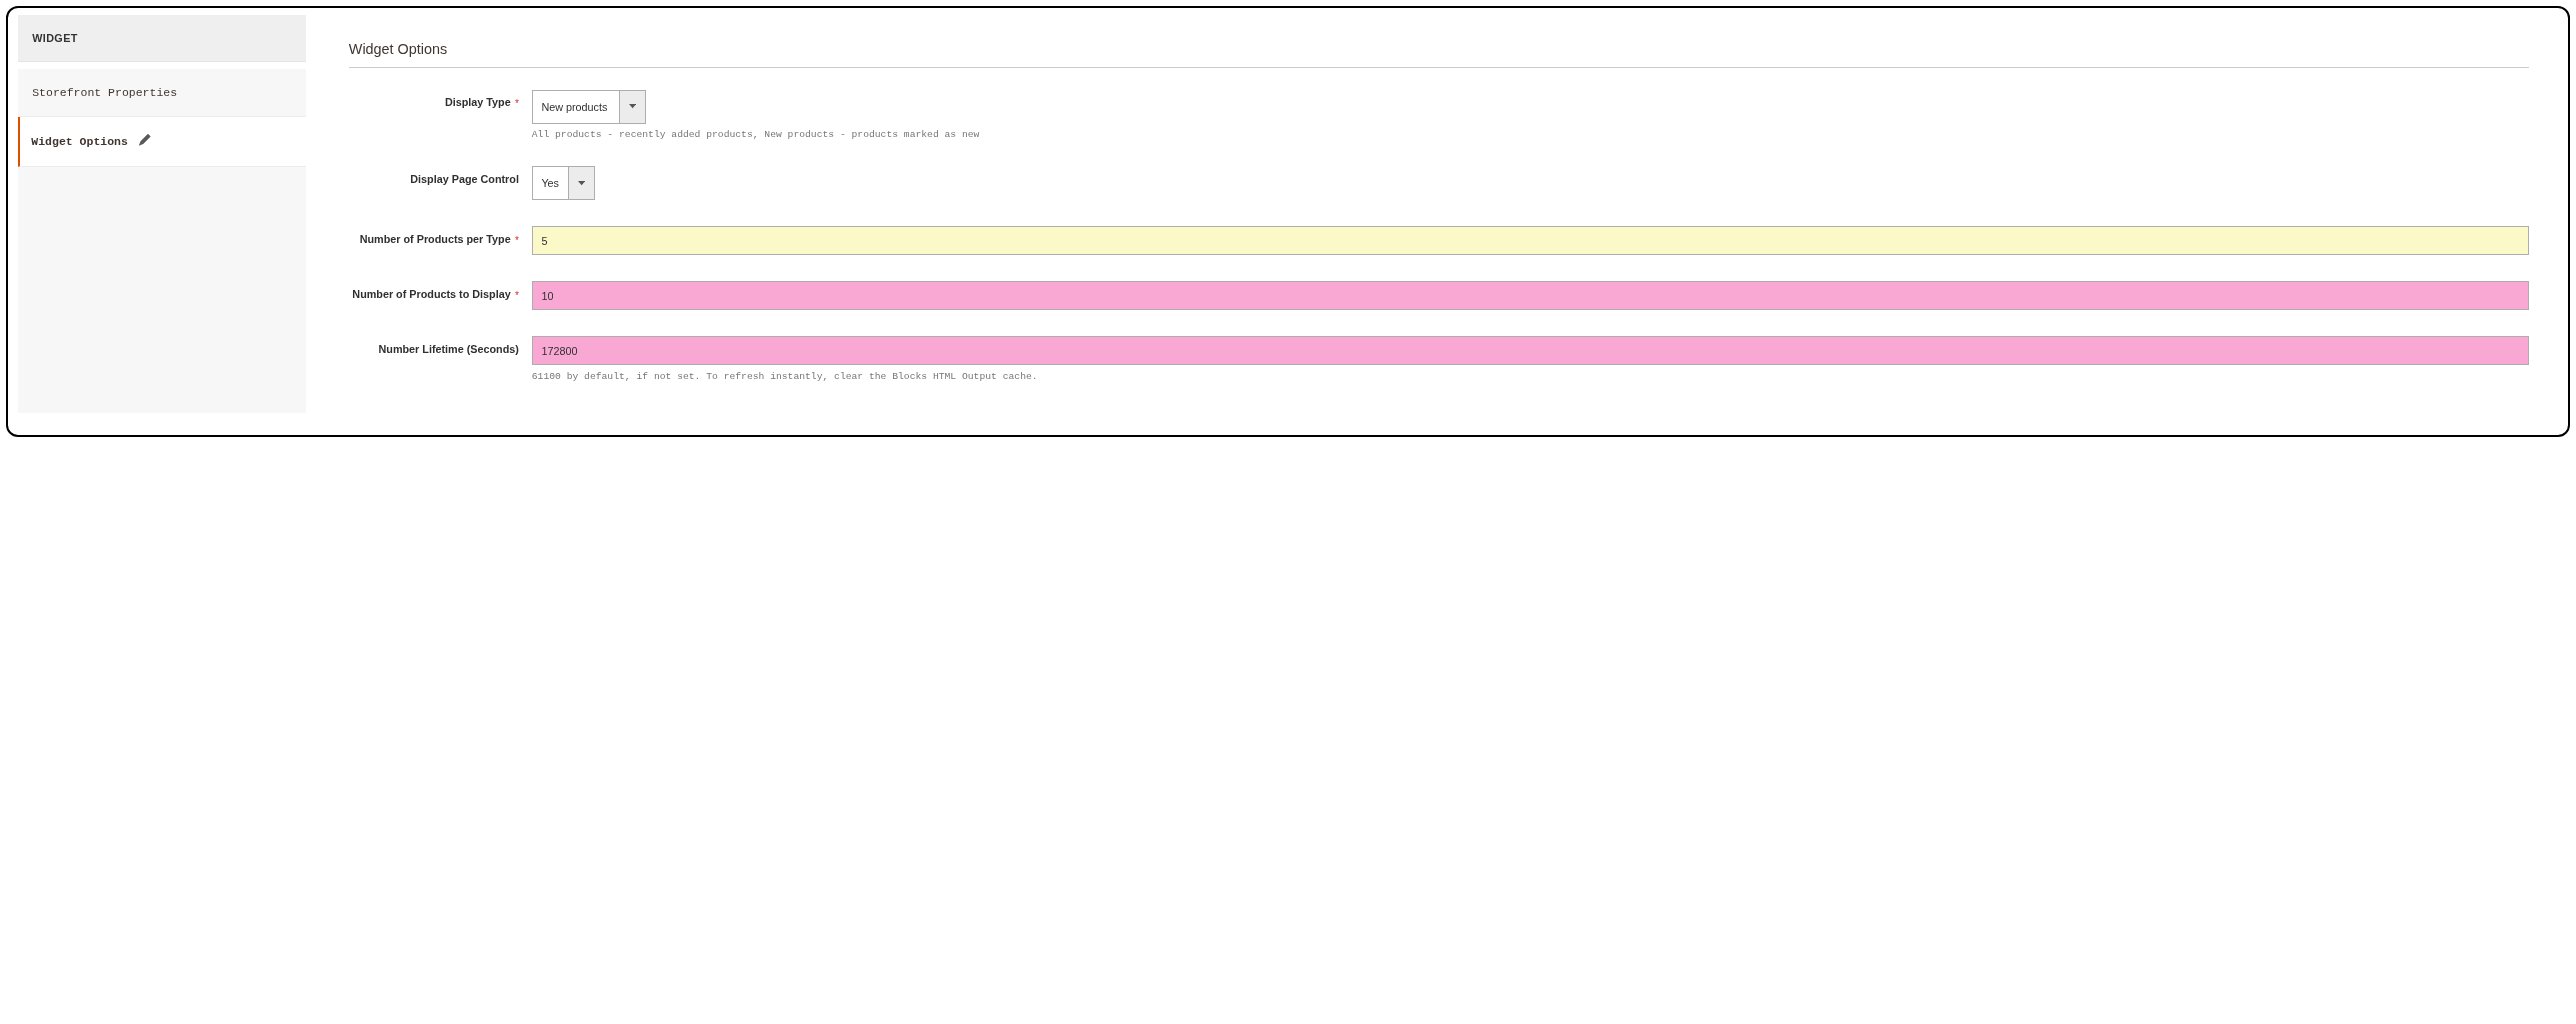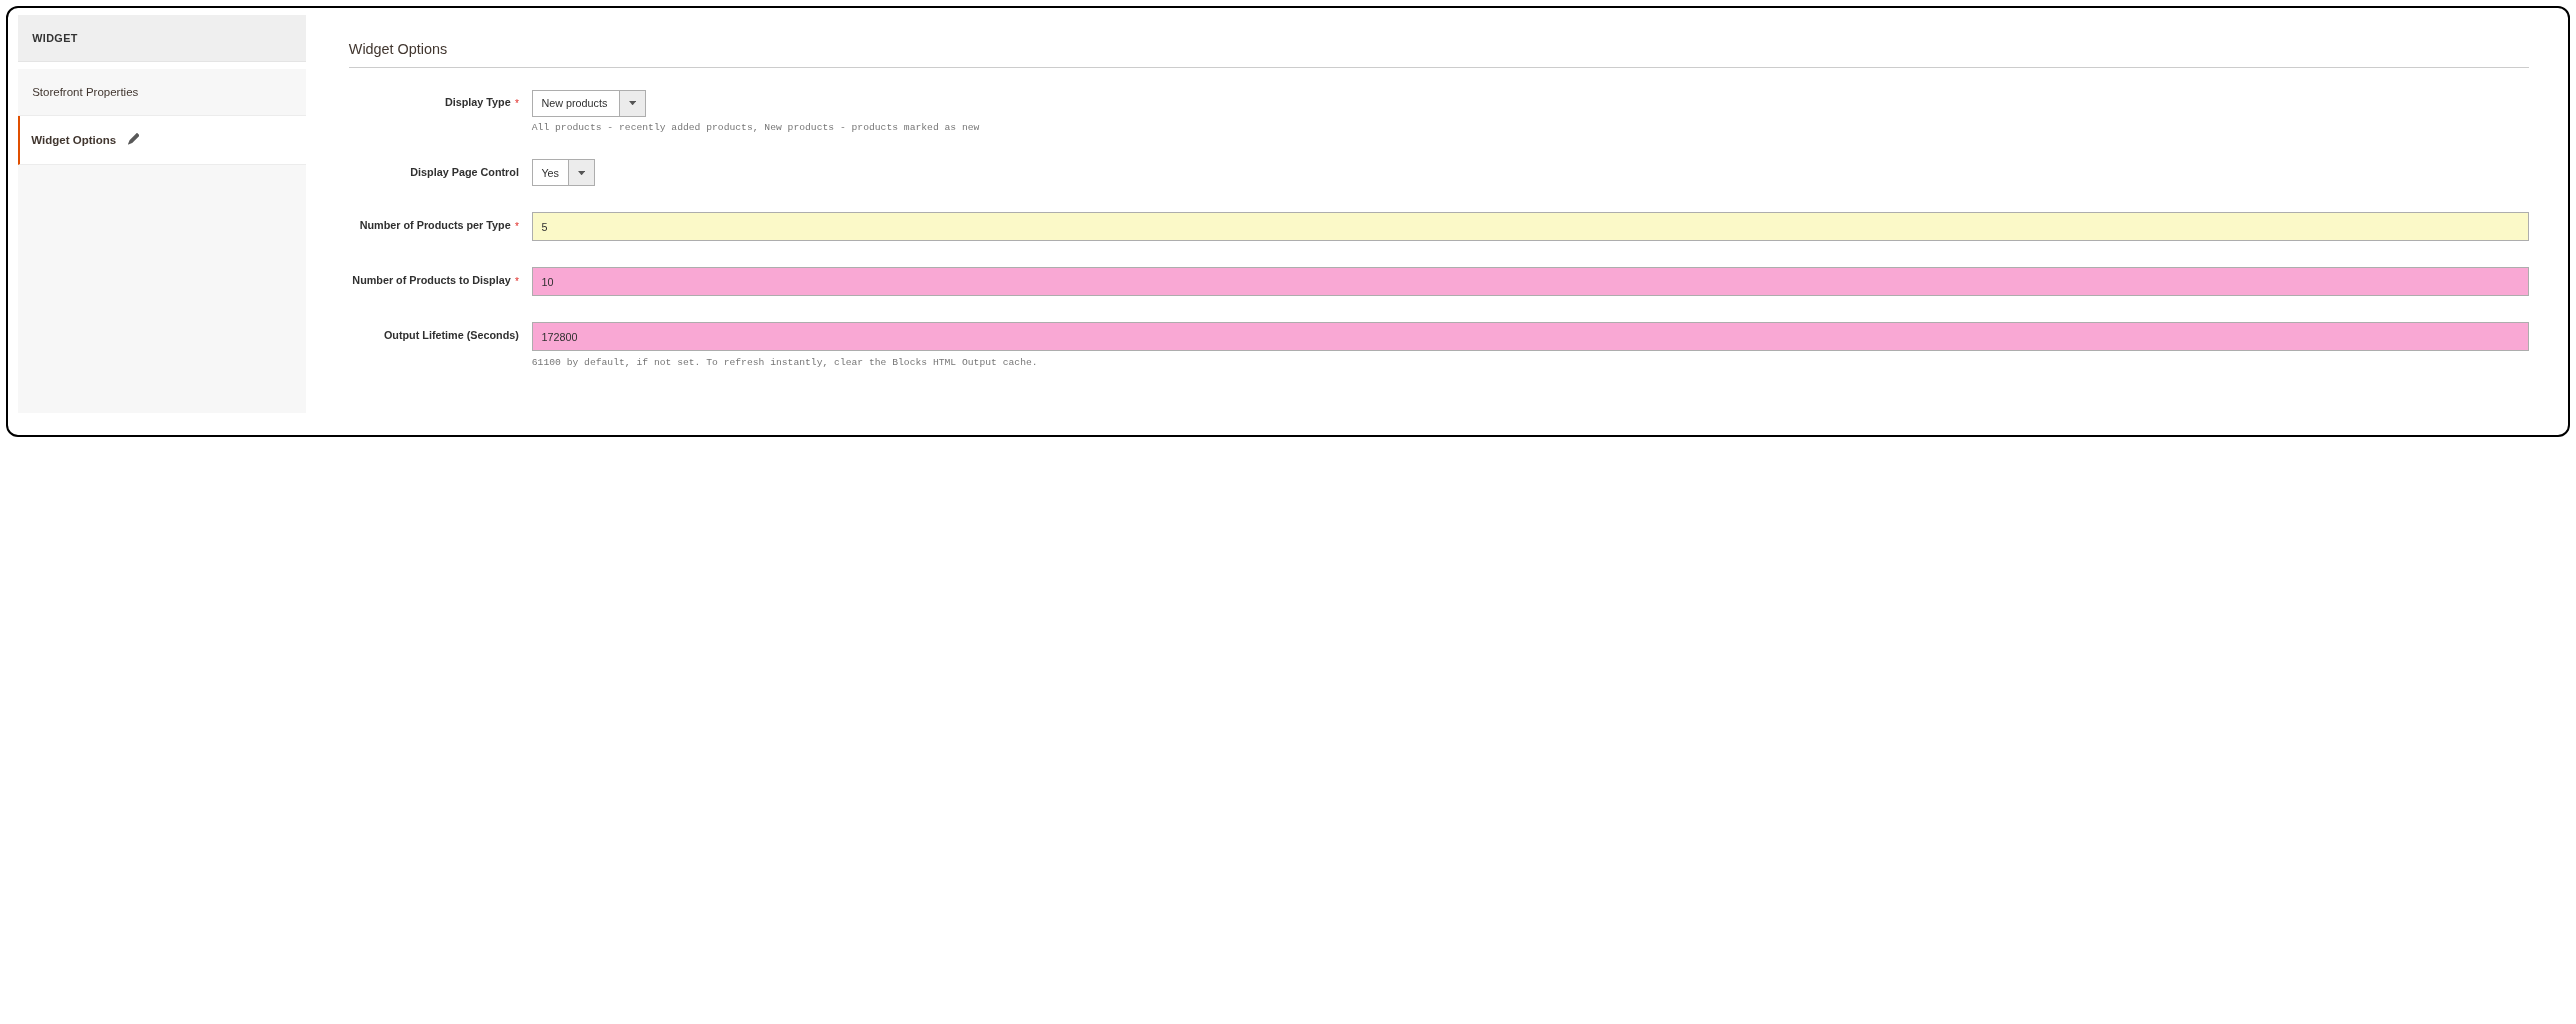--- a/index.html
+++ b/index.html
@@ -33,20 +33,21 @@
     letter-spacing: 0.4px;
     color: #333;
   }
   .sidebar-item {
     background: #f7f7f7;
     border-bottom: 0.7px solid #ececec;
     padding: 17px 14.4px;
     font-size: 11.5px;
     color: #41362f;
     cursor: pointer;
+    font-family: Liberation Mono, monospace;
   }
   .sidebar-item.active {
     background: #ffffff;
     border-left: 2.9px solid #e04f00;
     padding-left: 11.5px;
     font-weight: 600;
     position: relative;
     display: flex;
     align-items: center;
     gap: 11.5px;
@@ -111,21 +112,21 @@
     color: #777;
     font-size: 9.7px;
     margin-top: 5.8px;
     font-family: Liberation Mono, monospace;
   }
   
   .select-control {
     display: inline-flex;
     border: 0.7px solid #adadad;
     background: #fff;
-    height: 27px;
+    height: 34px;
     cursor: pointer;
   }
   .select-value {
     padding: 5.8px 8.6px;
     font-size: 10.8px;
     color: #303030;
     min-width: 86px;
     display: flex;
     align-items: center;
   }
@@ -231,21 +232,21 @@
         <span class="label-text">Number of Products to Display</span>
         <span class="required-star">*</span>
       </div>
       <div class="field-col">
         <input type="text" class="text-input" value="10" style="">
       </div>
     </div>
 
     <div class="form-row">
       <div class="label-col">
-        <span class="label-text">Output Lifetime (Seconds)</span>
+        <span class="label-text">Number Lifetime (Seconds)</span>
       </div>
       <div class="field-col">
         <input type="text" class="text-input" value="172800" style="">
         <div class="field-note">61100 by default, if not set. To refresh instantly, clear the Blocks HTML Output cache.</div>
       </div>
     </div>
 
   </div>
 </div>
 

